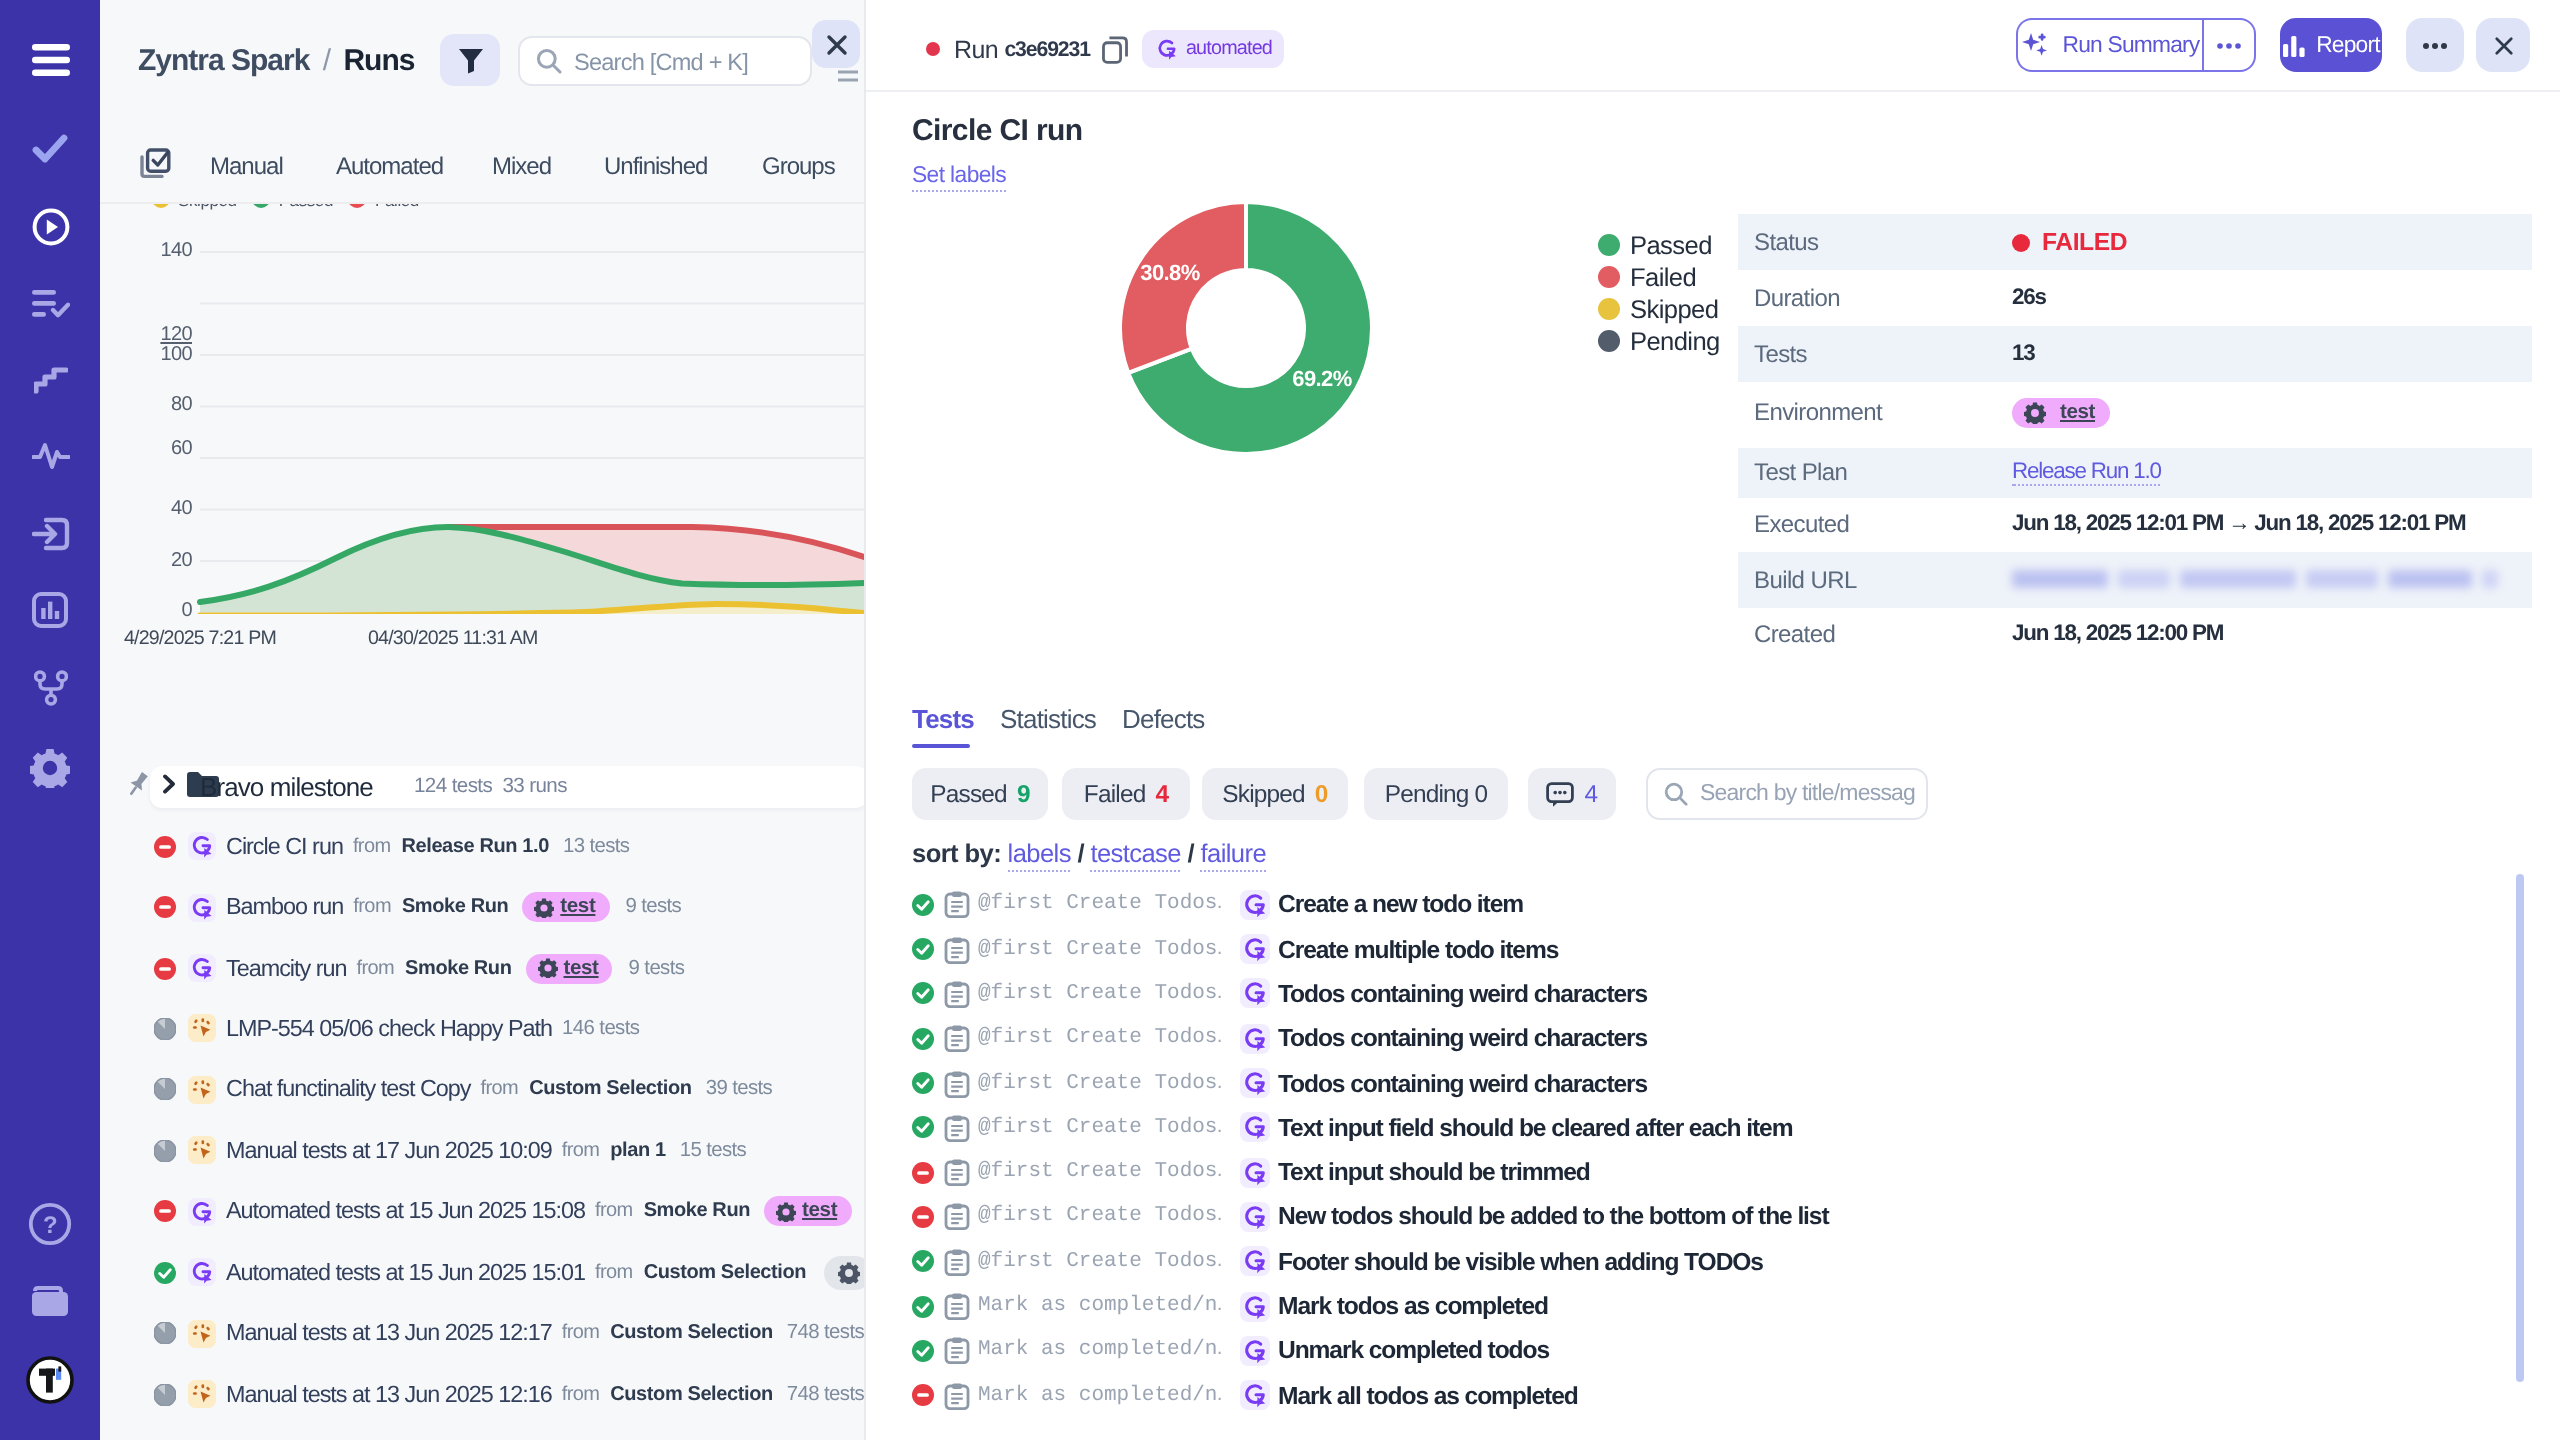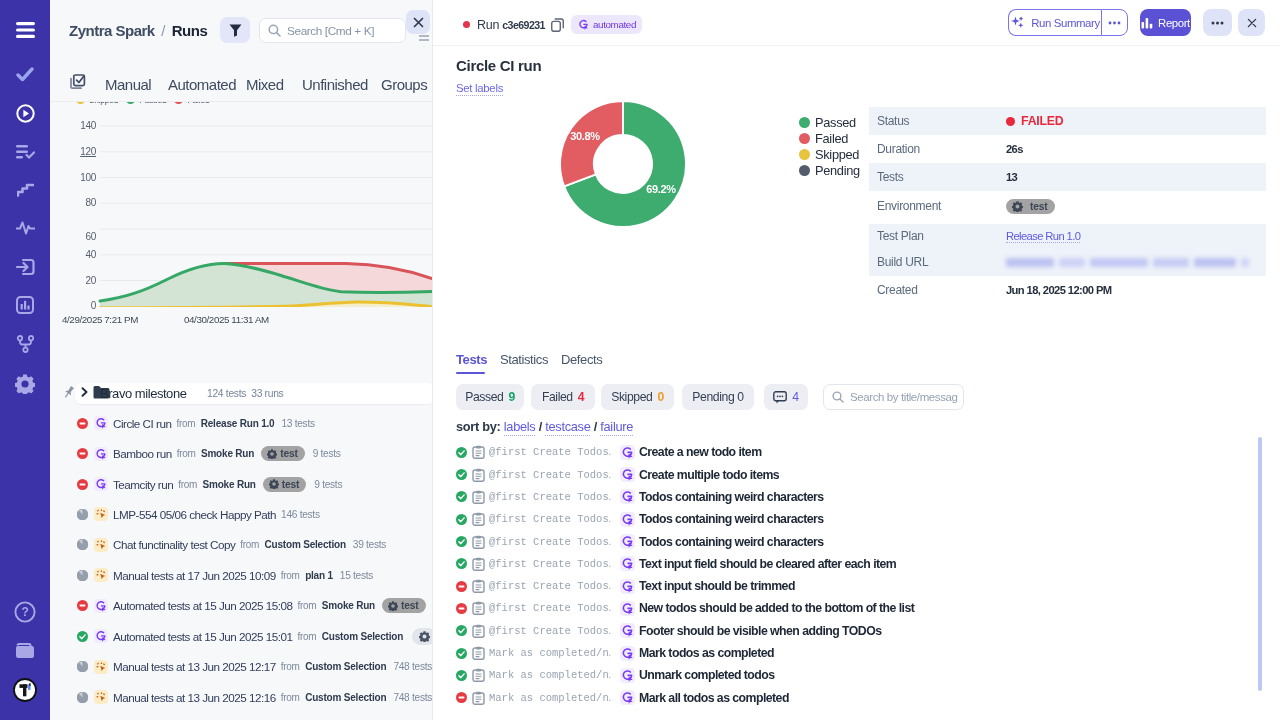--- a/index.html
+++ b/index.html
@@ -13,37 +13,37 @@
 
 
 .leftpanel { position:absolute; left:50px; top:0; width:382px; height:720px; background:#f7f8fa; overflow:hidden; }
 .lp-title { position:absolute; left:19px; top:22px; font-size:15px; font-weight:bold; color:#1a2433; letter-spacing:-0.5px; }
 .lp-title .proj { color:#3f4d63; }
 .lp-title .slash { color:#8d99ab; font-weight:400; padding:0 3px; }
 .filterbtn { position:absolute; left:170px; top:17px; width:30px; height:26px; background:#e3e6f8; border-radius:7px; display:flex; align-items:center; justify-content:center; }
 .searchbox { position:absolute; left:209px; top:18px; width:147px; height:25px; background:#fff; border:1px solid #e3e6ec; border-radius:7px; display:flex; align-items:center; padding-left:8px; color:#8694a8; font-size:11.8px; letter-spacing:-0.4px; }
 .closebtn { position:absolute; left:357px; top:9px; width:24px; height:24px; background:#dfe3f7; border-radius:7px; display:flex; align-items:center; justify-content:center; color:#323c4e; font-size:15px; }
 .lp-tabs { position:absolute; left:0px; top:62px; width:382px; height:40px; border-bottom:1px solid #ededf0; }
-.lp-tab { position:absolute; top:14px; font-size:15px; color:#3e4c60; letter-spacing:-0.5px; }
+.lp-tab { position:absolute; top:14px; font-size:12px; color:#3e4c60; letter-spacing:-0.5px; }
 
 
 .chartwrap { position:absolute; left:0; top:102px; width:382px; height:238px; overflow:hidden; }
 .legend-top { position:absolute; top:-7px; left:26px; font-size:8.5px; color:#4b5563; display:flex; gap:8px; align-items:center; letter-spacing:-0.2px; }
 .legend-top .dot { display:inline-block; width:9px; height:9px; border-radius:50%; margin-right:4px; vertical-align:-1px; }
 .ylab { position:absolute; left:20px; font-size:10px; color:#555f6e; text-align:right; width:26px; letter-spacing:-0.3px; }
 .xlab { position:absolute; font-size:9.8px; color:#3f4a59; top:212px; letter-spacing:-0.4px; }
 
 
 .bravo { position:absolute; left:25px; top:383px; width:359px; height:21px; background:#fff; border-radius:6px; box-shadow:0 1px 2px rgba(30,40,70,.06); }
 .runrow { position:absolute; left:27px; height:20px; display:flex; align-items:center; white-space:nowrap; }
 .rr-name { font-size:11.7px; color:#33405c; margin-right:5px; letter-spacing:-0.5px; }
 .rr-from { font-size:10px; color:#7d8a9c; margin-right:3px; }
 .rr-plan { font-size:10px; font-weight:bold; color:#2f3b4e; margin-right:7px; letter-spacing:-0.2px; }
 .rr-tests { font-size:10.2px; color:#7d8a9c; }
-.chip-test { display:inline-flex; align-items:center; gap:3px; background:#a3a3a3; border-radius:9px; padding:2px 7px 2px 6px; font-size:10.3px; font-weight:bold; color:#3c4656; margin-right:8px; letter-spacing:-0.2px; }
+.chip-test { display:inline-flex; align-items:center; gap:3px; background:#f0abfc; border-radius:9px; padding:2px 7px 2px 6px; font-size:10.3px; font-weight:bold; color:#3c4656; margin-right:8px; letter-spacing:-0.2px;text-decoration:underline; }
 
 
 .main { position:absolute; left:432px; top:0; width:848px; height:720px; background:#fff; border-left:1px solid #e8eaee; }
 .topbar { position:absolute; left:0; top:0; width:848px; height:46px; border-bottom:1px solid #edeff2; }
 .reddot { width:7px; height:7px; background:#e3364e; border-radius:50%; display:inline-block; }
 .runid-line { position:absolute; left:30px; top:15px; display:flex; align-items:center; font-size:12.5px; color:#303a4c; letter-spacing:-0.3px; }
 .chip-auto { display:inline-flex; align-items:center; gap:3px; background:#ece7fc; color:#7438e2; border-radius:6px; padding:3px 6px; font-size:9.9px; letter-spacing:-0.4px; }
 .btn-outline { position:absolute; display:flex; align-items:center; justify-content:center; background:#fff; border:1px solid #7a74e8; color:#5b55d6; font-size:11.4px; letter-spacing:-0.4px; white-space:nowrap; border-radius:8px; }
 .btn-solid { position:absolute; display:flex; align-items:center; justify-content:center; background:#5a51d4; color:#fff; font-size:11.4px; letter-spacing:-0.4px; white-space:nowrap; border-radius:8px; }
 .btn-ghost { position:absolute; background:#dfe3f7; border-radius:8px; display:flex; align-items:center; justify-content:center; color:#2f3947; }
@@ -221,24 +221,24 @@
     <div class="lp-tab" style="left:331px;">Groups</div>
   </div>
 
   <div class="chartwrap">
     <div class="legend-top">
       <span><span class="dot" style="background:#ecc131;"></span>Skipped</span>
       <span><span class="dot" style="background:#35a866;"></span>Passed</span>
       <span><span class="dot" style="background:#e84c51;"></span>Failed</span>
     </div>
     <div class="ylab" style="top:18px;">140</div>
-    <div class="ylab" style="top:44px;text-decoration:underline;">120</div>
+    <div class="ylab" style="top:60px;text-decoration:underline;">120</div>
     <div class="ylab" style="top:70px;">100</div>
     <div class="ylab" style="top:95px;">80</div>
-    <div class="ylab" style="top:129px;">60</div>
+    <div class="ylab" style="top:117px;">60</div>
     <div class="ylab" style="top:147px;">40</div>
     <div class="ylab" style="top:173px;">20</div>
     <div class="ylab" style="top:198px;">0</div>
     <svg class="abs" style="left:36px; top:10px;" width="346" height="195" viewBox="0 0 346 195">
       <g stroke="#e8eaed" stroke-width="1">
         <line x1="14" y1="14" x2="346" y2="14"></line>
         <line x1="14" y1="39.8" x2="346" y2="39.8"></line>
         <line x1="14" y1="65.5" x2="346" y2="65.5"></line>
         <line x1="14" y1="91.3" x2="346" y2="91.3"></line>
         <line x1="14" y1="117" x2="346" y2="117"></line>
@@ -571,20 +571,24 @@
             </svg>test</span>
         </div>
       </div>
     <div style="height:3px;"></div>
     <div class="irow bg1" style="height:24.5px;">
         <div class="lab">Test Plan</div>
         <div class="val" style="font-weight:500;color:#5f5ae0;">
           <span style="border-bottom:1px dotted #a9a7f0;">Release Run 1.0</span>
         </div>
       </div>
+    <div class="irow" style="height:27.5px;">
+        <div class="lab">Executed</div>
+        <div class="val">Jun 18, 2025 12:01 PM → Jun 18, 2025 12:01 PM</div>
+      </div>
     <div class="irow bg1" style="height:27.5px;">
         <div class="lab">Build URL</div>
         <div class="val">
           <span style="display:inline-flex;gap:5px;filter:blur(2px);">
             <span style="width:48px;height:9px;background:#bcc2f1;border-radius:2px;"></span>
             <span style="width:26px;height:9px;background:#cdd2f5;border-radius:2px;"></span>
             <span style="width:58px;height:9px;background:#c2c8f3;border-radius:2px;"></span>
             <span style="width:36px;height:9px;background:#c7ccf4;border-radius:2px;"></span>
             <span style="width:42px;height:9px;background:#bcc2f1;border-radius:2px;"></span>
             <span style="width:8px;height:9px;background:#d0d4f6;border-radius:2px;"></span>

